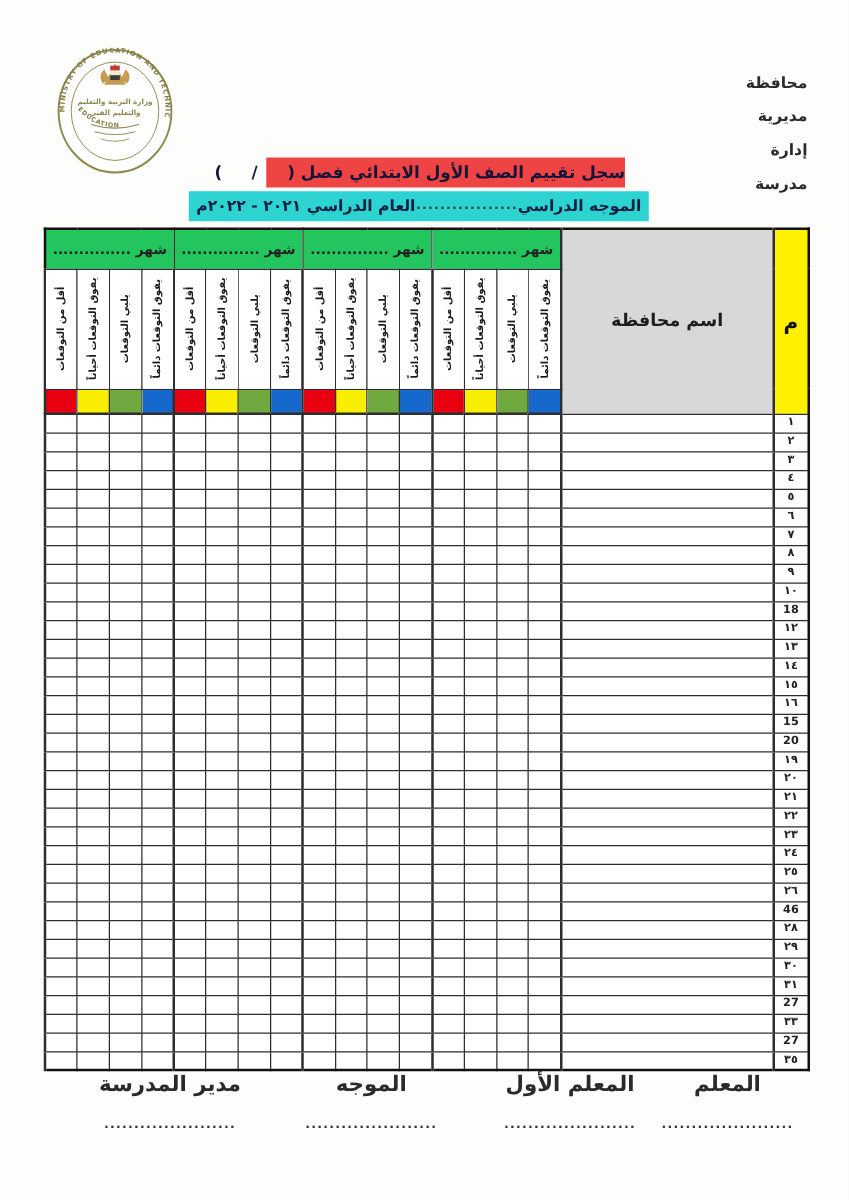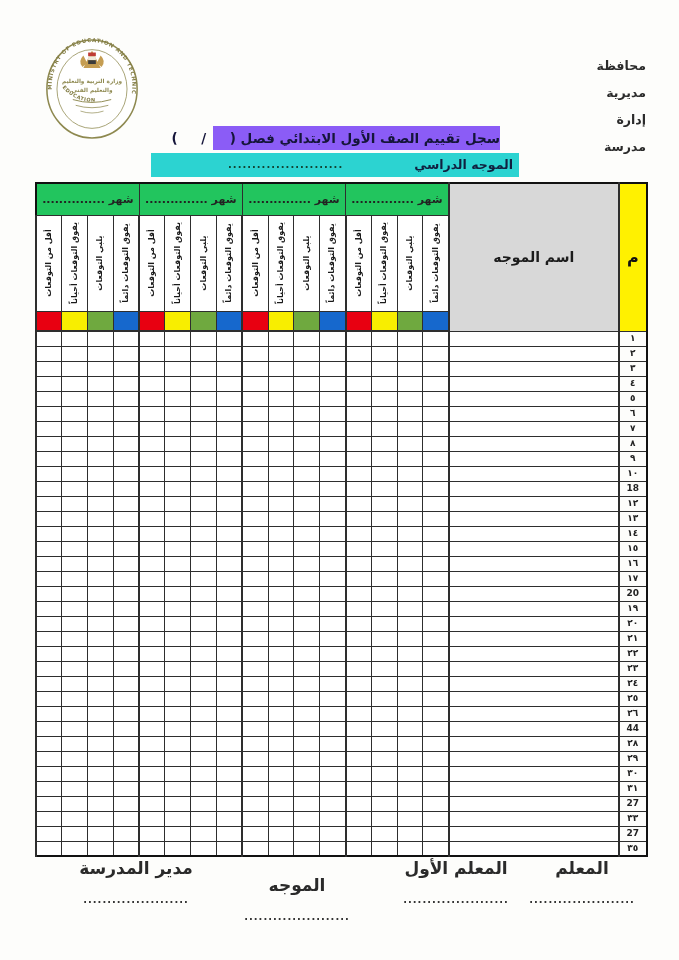--- a/index.html
+++ b/index.html
@@ -44,21 +44,21 @@
   
   .serial,.serial-h{border-left-width:2px !important;}
   .name,.name-h{border-left-width:2px !important;}
   .gend{border-left-width:2px !important;}
 
   
   .sigs{position:absolute;left:0;top:858px;width:679px;height:70px;}
   .sig{position:absolute;top:0;width:120px;text-align:center;}
   .sig:nth-child(1){left:522px;}
   .sig:nth-child(2){left:396px;}
-  .sig:nth-child(3){left:237px;margin-top:17px;}
+  .sig:nth-child(3){left:237px;}
   .sig:nth-child(4){left:76px;}
   .sig-label{font-size:17px;font-weight:600;color:#2a2a2a;}
   .sig-dots{margin-top:16px;font-size:10px;font-weight:bold;letter-spacing:1px;color:#333;white-space:nowrap;}
 </style>
 </head>
 <body>
 
 <div class="page">
 
   <div class="seal">
@@ -89,24 +89,25 @@
     </svg>
   </div>
 
   <div class="admin">
     <div class="admin-line">محافظة</div>
     <div class="admin-line">مديرية</div>
     <div class="admin-line">إدارة</div>
     <div class="admin-line">مدرسة</div>
   </div>
 
-  <div class="title1" style="background: #8b5cf6;">سجل تقييم الصف الأول الابتدائي فصل (&nbsp;&nbsp;&nbsp;&nbsp;&nbsp;/&nbsp;&nbsp;&nbsp;&nbsp;&nbsp;)</div>
+  <div class="title1" style="background: #ef4444;">سجل تقييم الصف الأول الابتدائي فصل (&nbsp;&nbsp;&nbsp;&nbsp;&nbsp;/&nbsp;&nbsp;&nbsp;&nbsp;&nbsp;)</div>
   <div class="title2" style="background: rgb(44, 211, 209);">
     <span>الموجه الدراسي</span>
     <span class="dots">........................</span>
+    <span>العام الدراسي ٢٠٢١ - ٢٠٢٢م</span>
   </div>
 
   <table class="eval">
       <colgroup>
         <col style="width:28px">
         <col style="width:170px">
         <col style="width:25.8px">
         <col style="width:25.8px">
         <col style="width:25.8px">
         <col style="width:25.8px">
@@ -119,21 +120,21 @@
         <col style="width:25.8px">
         <col style="width:25.8px">
         <col style="width:25.8px">
         <col style="width:25.8px">
         <col style="width:25.8px">
         <col style="width:25.8px">
       </colgroup>
       <thead>
         <tr class="r-month">
           <th class="serial-h" rowspan="3">م</th>
-          <th class="name-h" rowspan="3">اسم الموجه</th>
+          <th class="name-h" rowspan="3">اسم محافظة</th>
           <th class="month-h" colspan="4">شهر ...............</th>
           <th class="month-h" colspan="4">شهر ...............</th>
           <th class="month-h" colspan="4">شهر ...............</th>
           <th class="month-h" colspan="4">شهر ...............</th>
         </tr>
         <tr class="r-labels">
           <th class="vcell">
             <span class="vlabel">يفوق التوقعات دائماً</span>
           </th>
           <th class="vcell">
@@ -516,21 +517,21 @@
           <td class="score"></td>
           <td class="score"></td>
           <td class="score"></td>
           <td class="score gend"></td>
           <td class="score"></td>
           <td class="score"></td>
           <td class="score"></td>
           <td class="score gend"></td>
         </tr>
         <tr class="r-body">
-          <td class="serial">١٧</td>
+          <td class="serial">15</td>
           <td class="name"></td>
           <td class="score"></td>
           <td class="score"></td>
           <td class="score"></td>
           <td class="score gend"></td>
           <td class="score"></td>
           <td class="score"></td>
           <td class="score"></td>
           <td class="score gend"></td>
           <td class="score"></td>
@@ -716,21 +717,21 @@
           <td class="score"></td>
           <td class="score"></td>
           <td class="score"></td>
           <td class="score gend"></td>
           <td class="score"></td>
           <td class="score"></td>
           <td class="score"></td>
           <td class="score gend"></td>
         </tr>
         <tr class="r-body">
-          <td class="serial">44</td>
+          <td class="serial">46</td>
           <td class="name"></td>
           <td class="score"></td>
           <td class="score"></td>
           <td class="score"></td>
           <td class="score gend"></td>
           <td class="score"></td>
           <td class="score"></td>
           <td class="score"></td>
           <td class="score gend"></td>
           <td class="score"></td>

